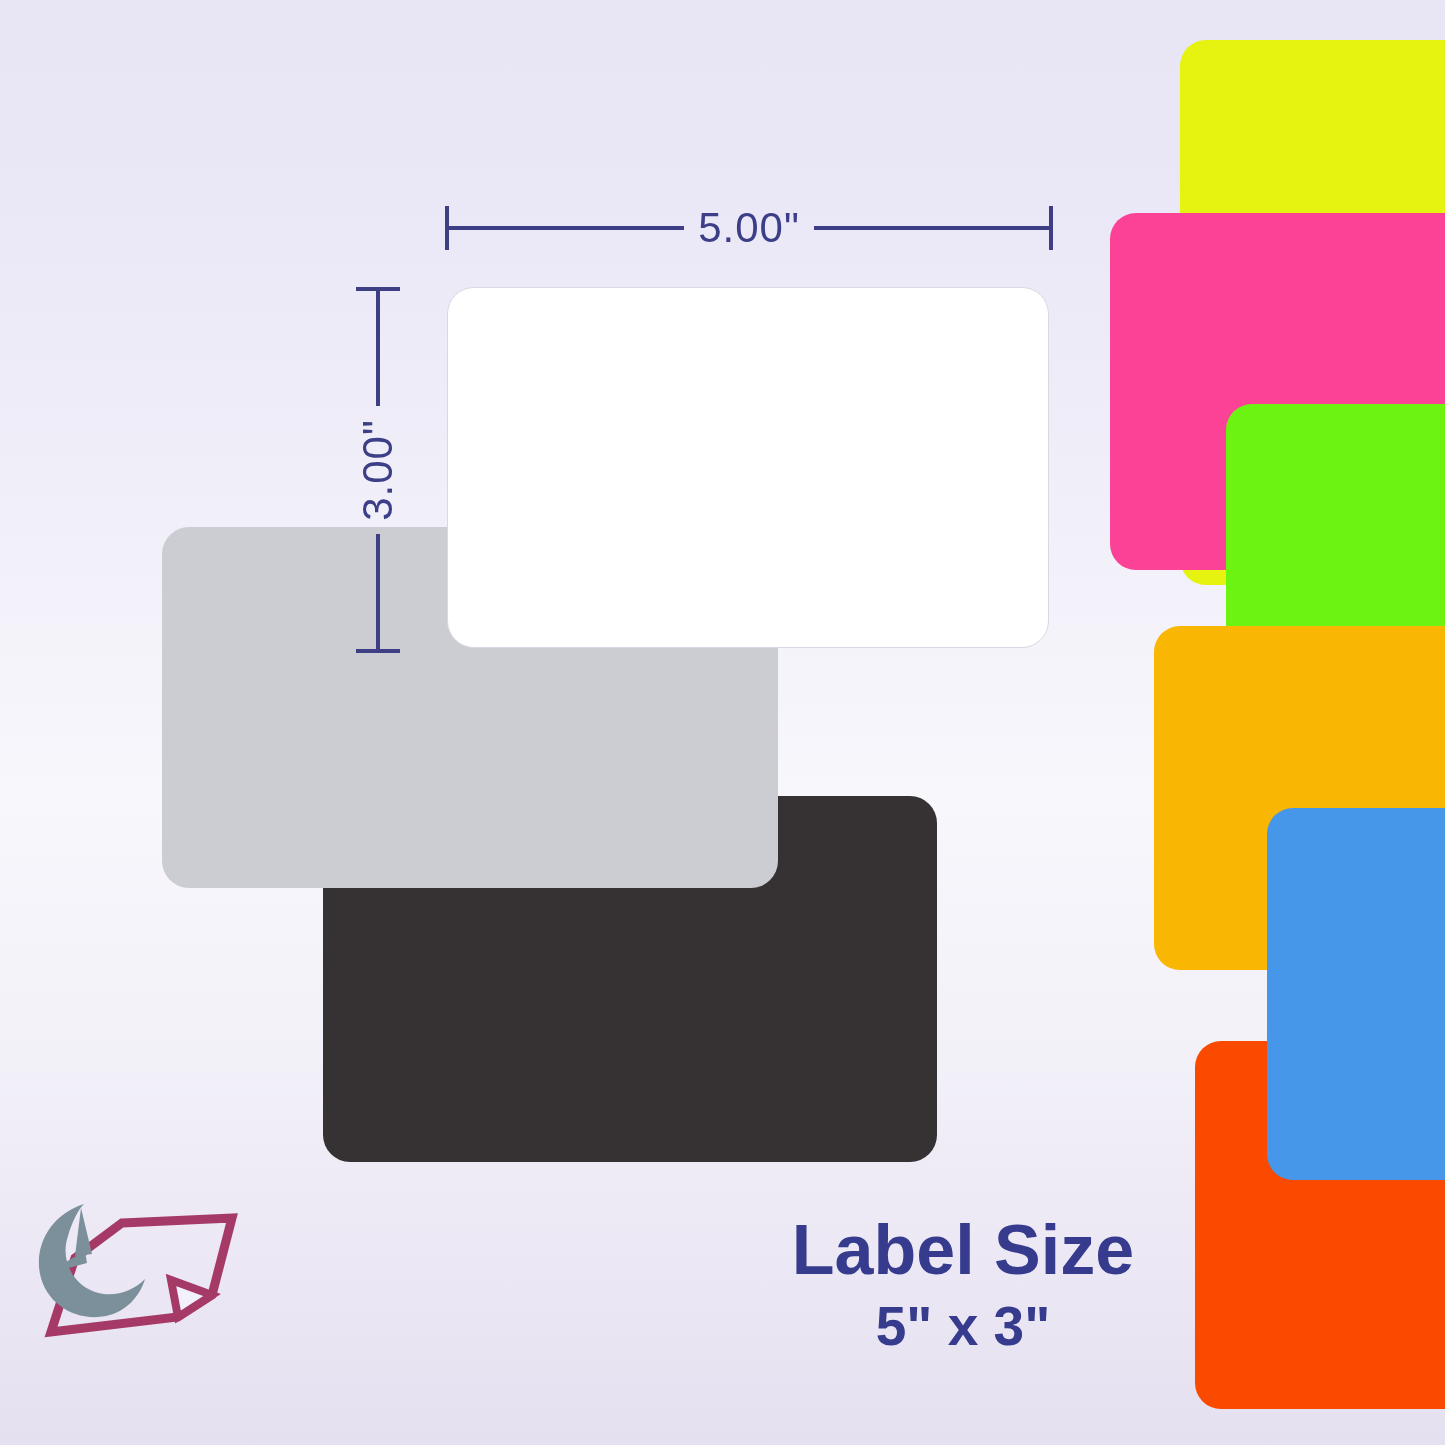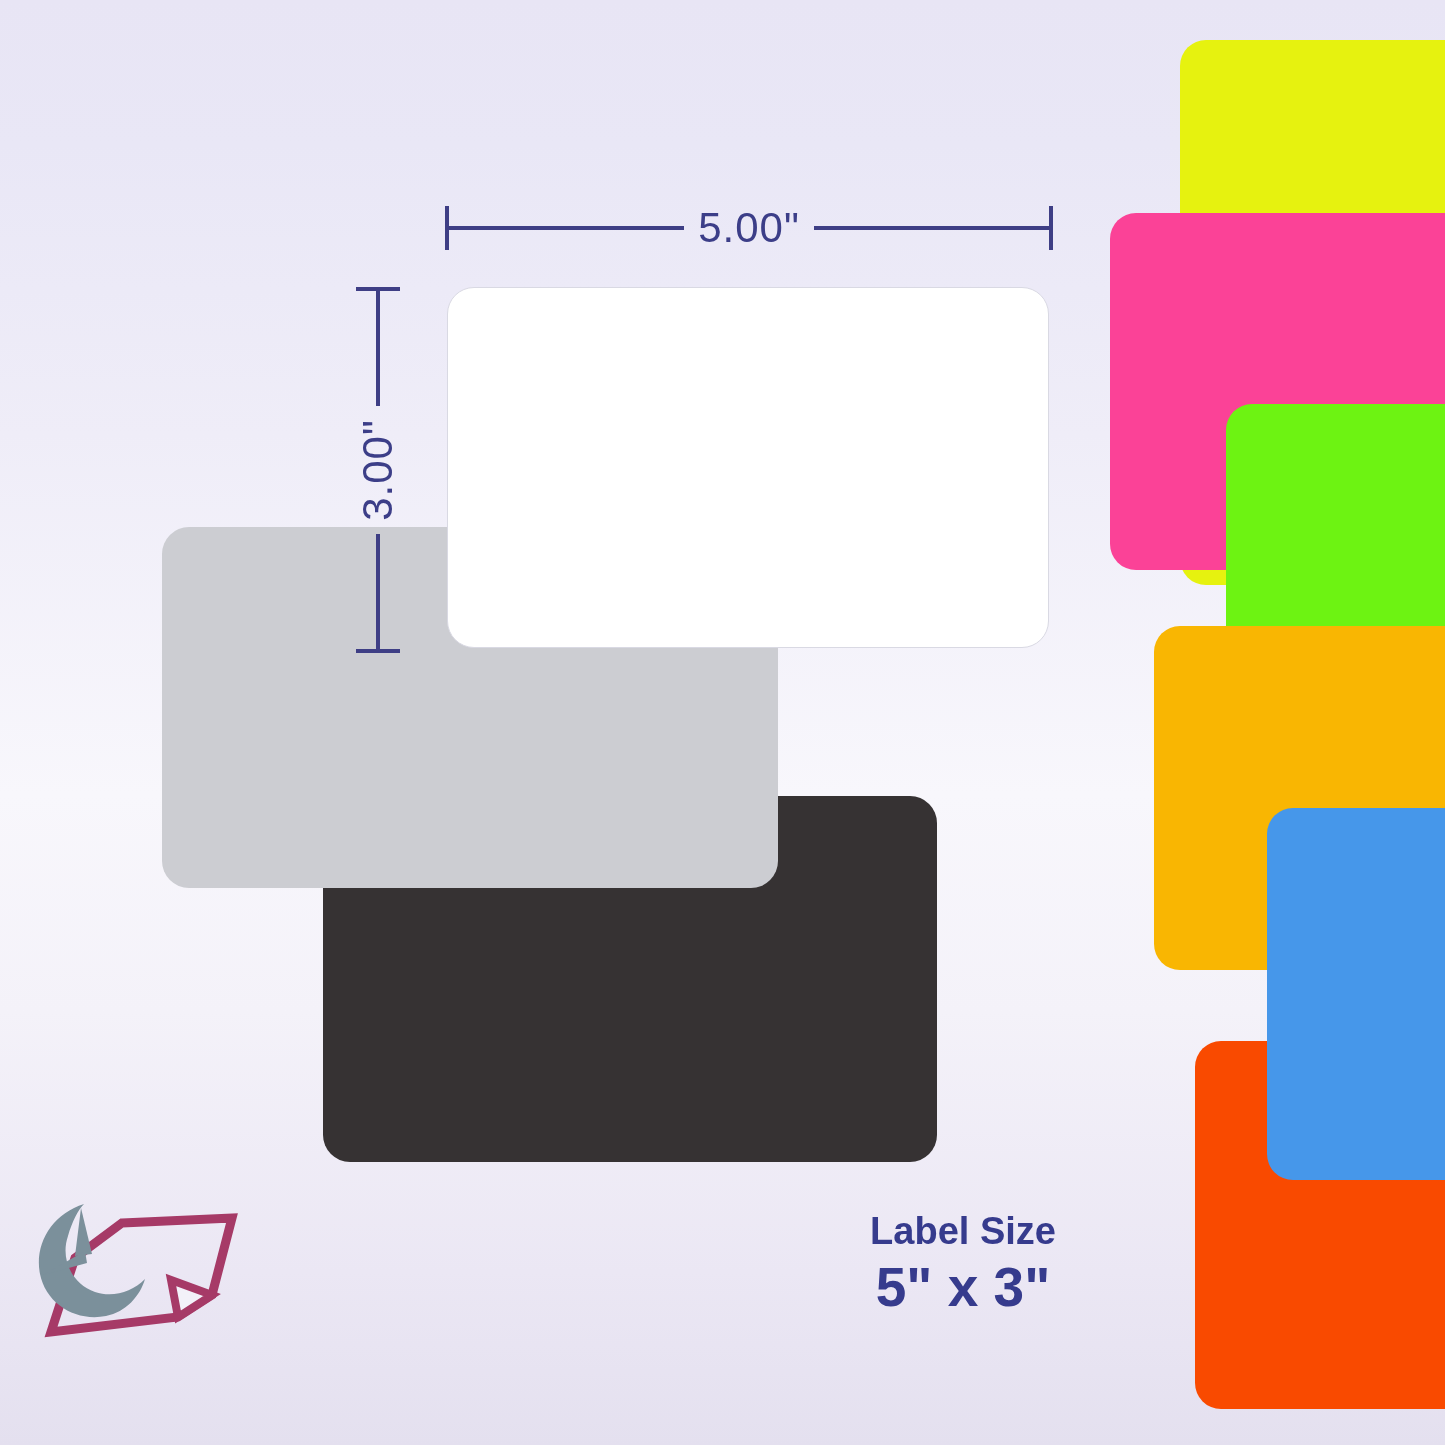--- a/index.html
+++ b/index.html
@@ -75,21 +75,21 @@
     padding: 0;
   }
   
   .caption {
     position: absolute;
     left: 740px; top: 1208px; width: 446px;
     text-align: center;
     font-weight: bold;
     line-height: 1.22;
   }
-  .caption-line1 { font-size: 38px; }
+  .caption-line1 { font-size: 70px; }
   .caption-line2 { font-size: 55px; }
   
   .logo {
     position: absolute;
     left: 32px; top: 1196px;
     width: 236px; height: 150px;
   }
 </style>
 </head>
 <body>

